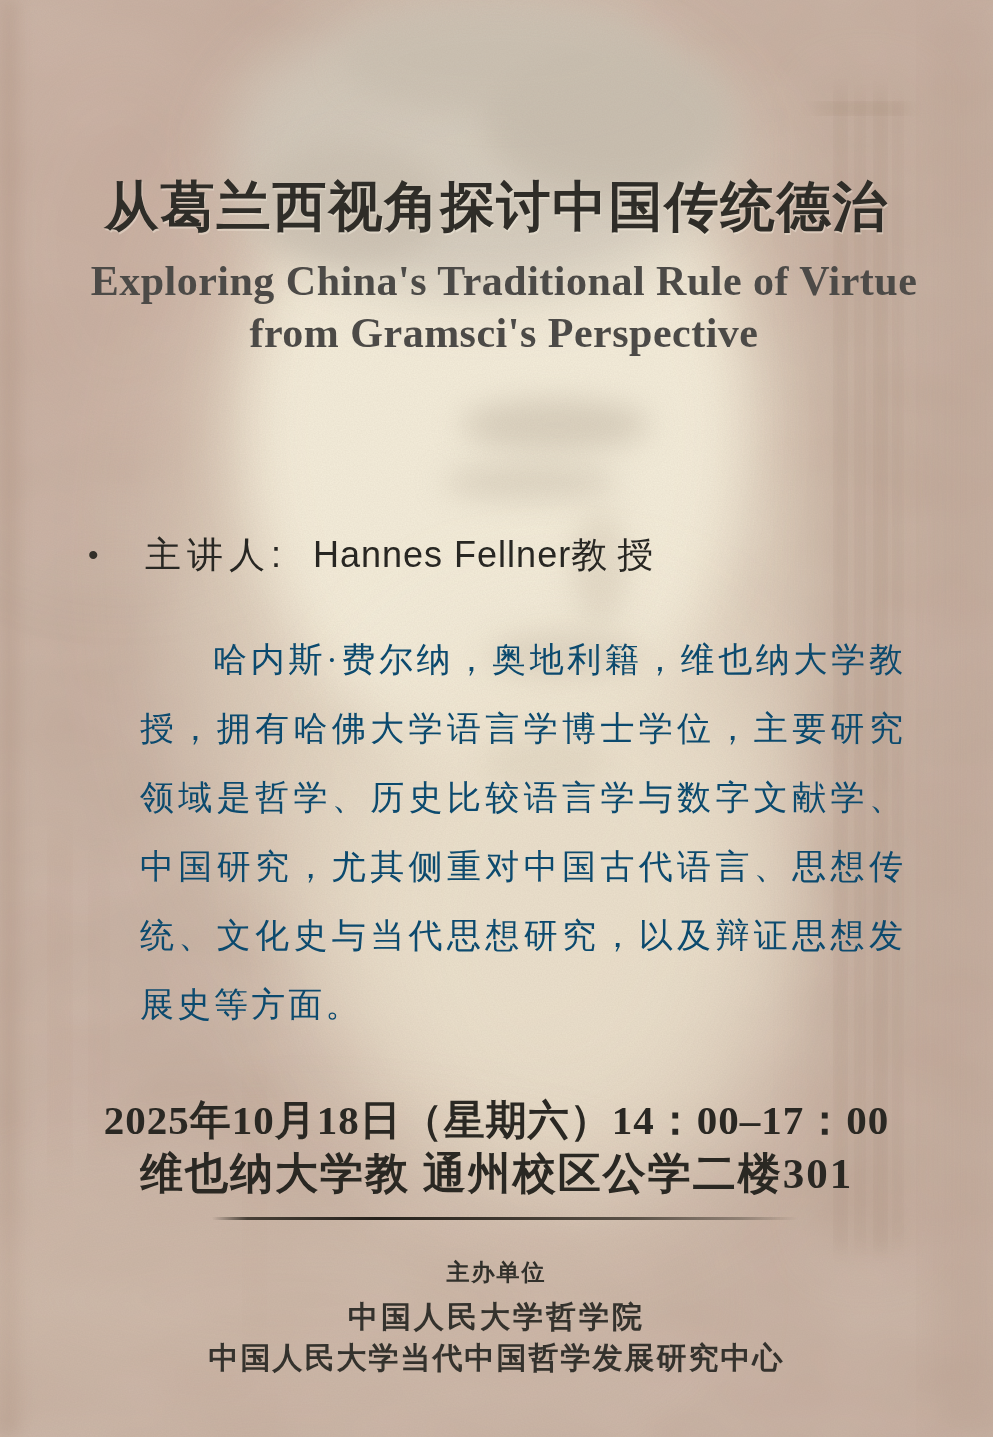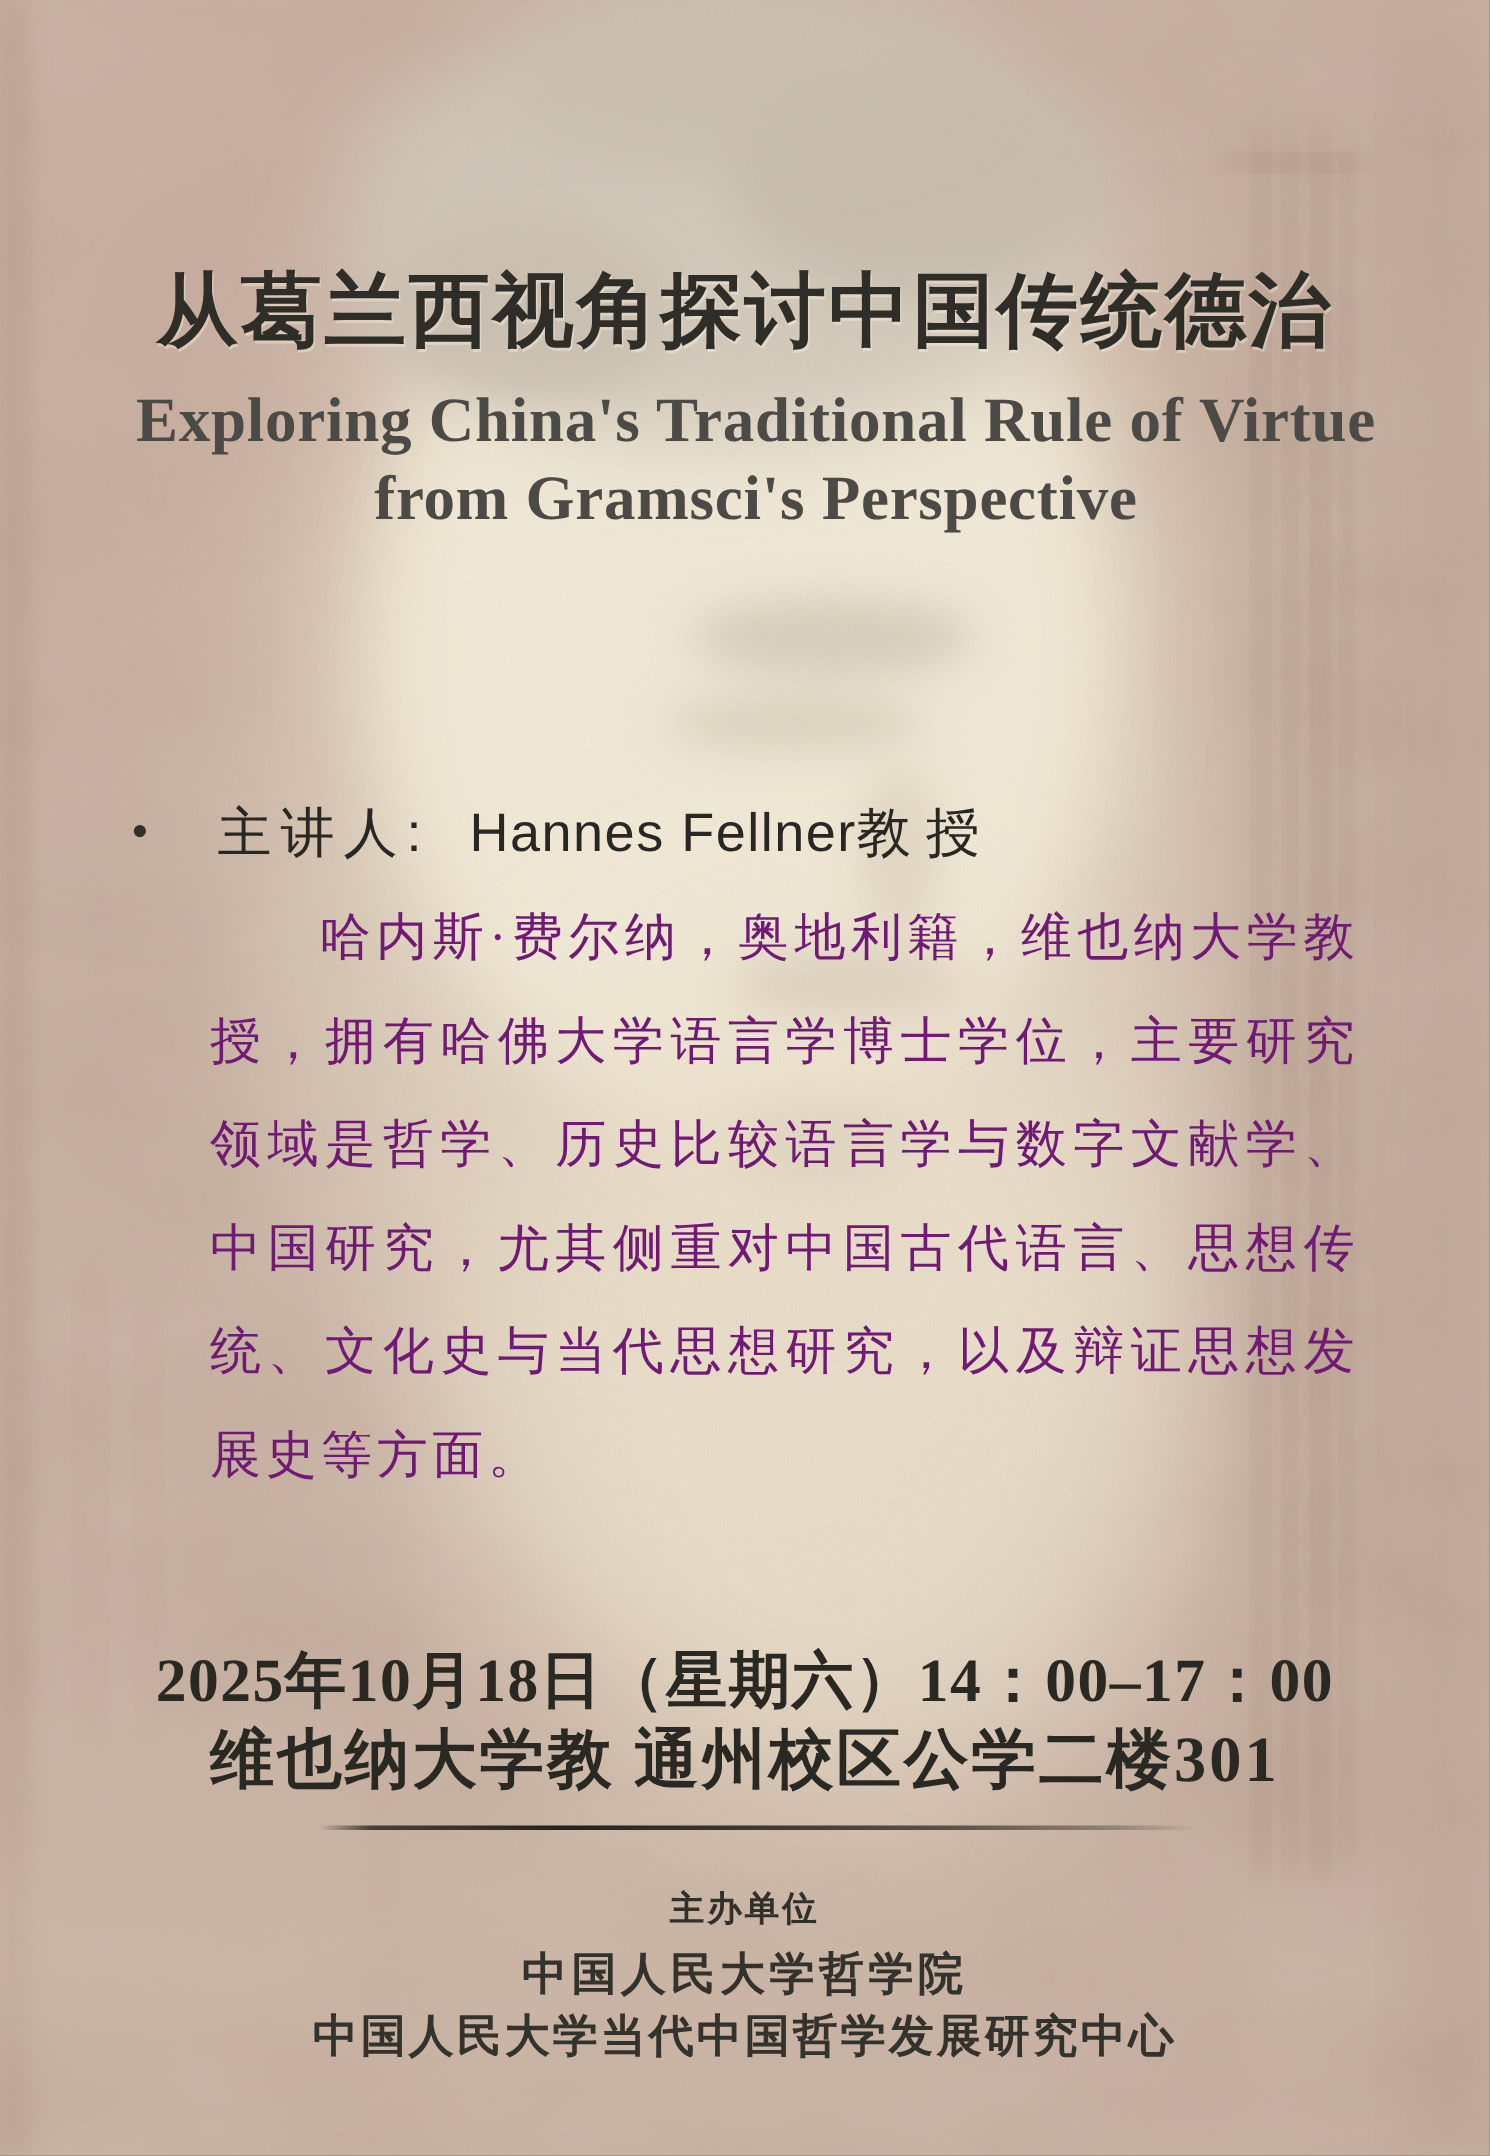--- a/index.html
+++ b/index.html
@@ -30,22 +30,22 @@
     display:flex; align-items:center;
     font-family:"Liberation Sans", sans-serif;
     color:#282723; font-size:36px; line-height:46px;
   }
   .speaker-bullet { font-size:30px; width:57px; color:#33302a; }
   .speaker-zh { letter-spacing:6px; }
   .speaker-name { margin-left:26px; letter-spacing:1px; font-stretch:condensed; }
   .speaker-suffix { letter-spacing:10px; }
 
   .bio {
-    position:absolute; top:591px; left:140px; width:766px;
-    color:#701a75; font-size:34px; line-height:69px;
+    position:absolute; top:625px; left:140px; width:766px;
+    color:#0c4a6e; font-size:34px; line-height:69px;
   }
   .bio-line {
     text-align:justify; text-align-last:justify;
     letter-spacing:0.09em;
   }
   .bio-line.first { text-indent:2.15em; }
   .bio-line.last { text-align-last:left; }
 
   .date-line {
     top:1097px; text-align:center;

